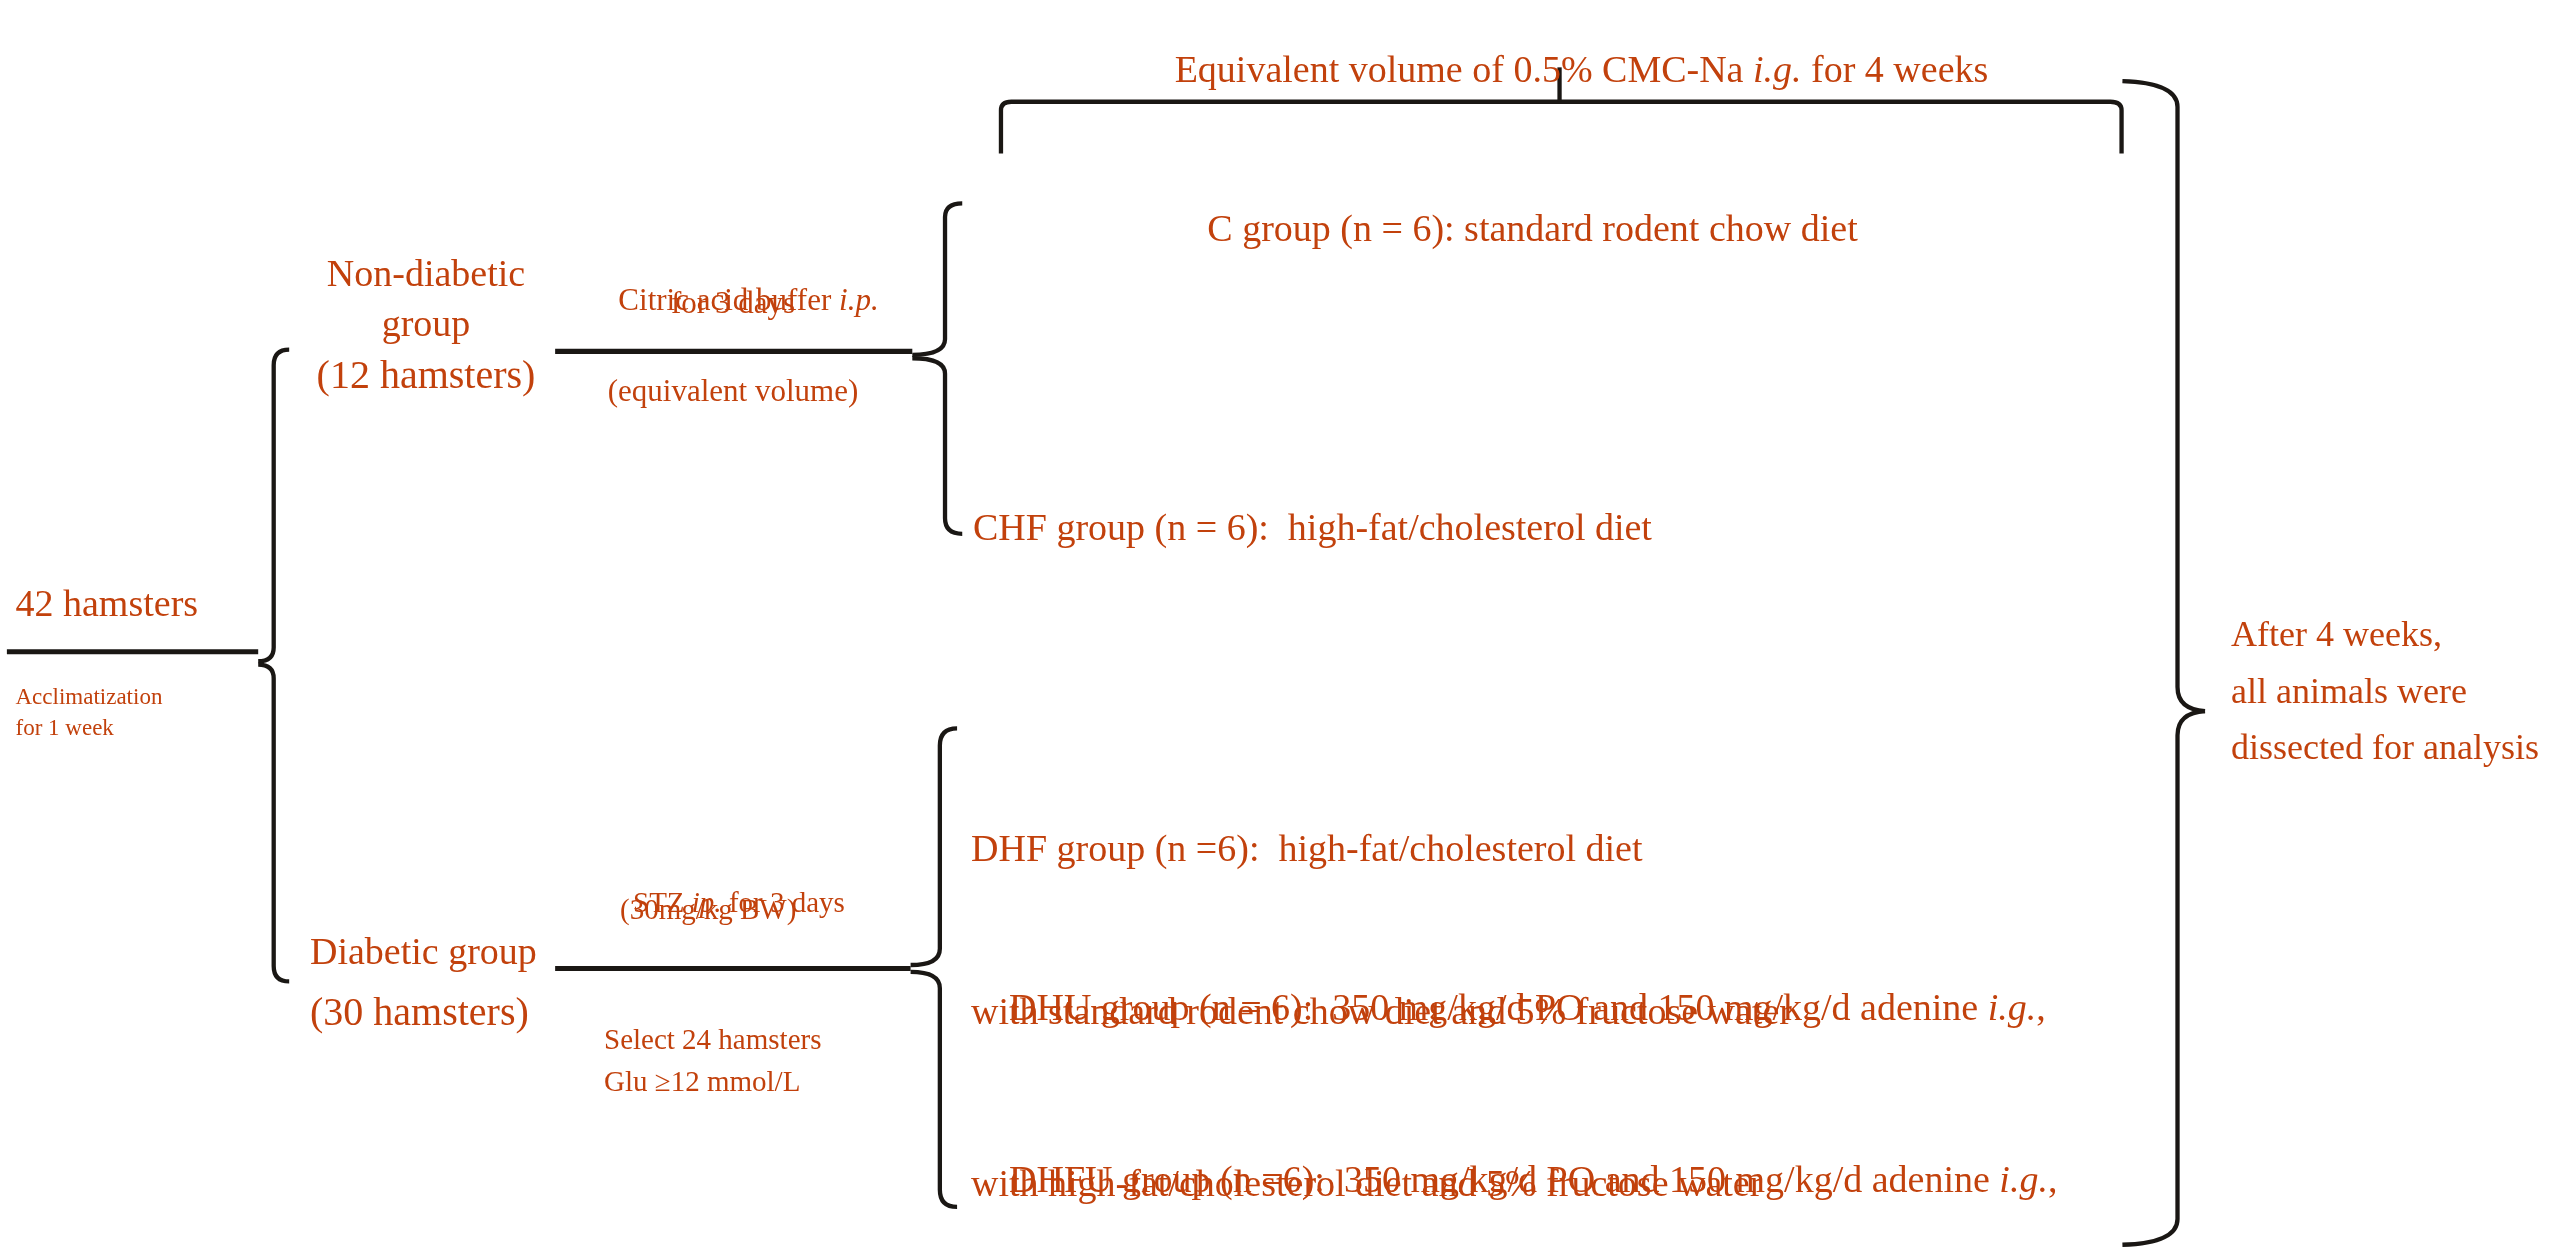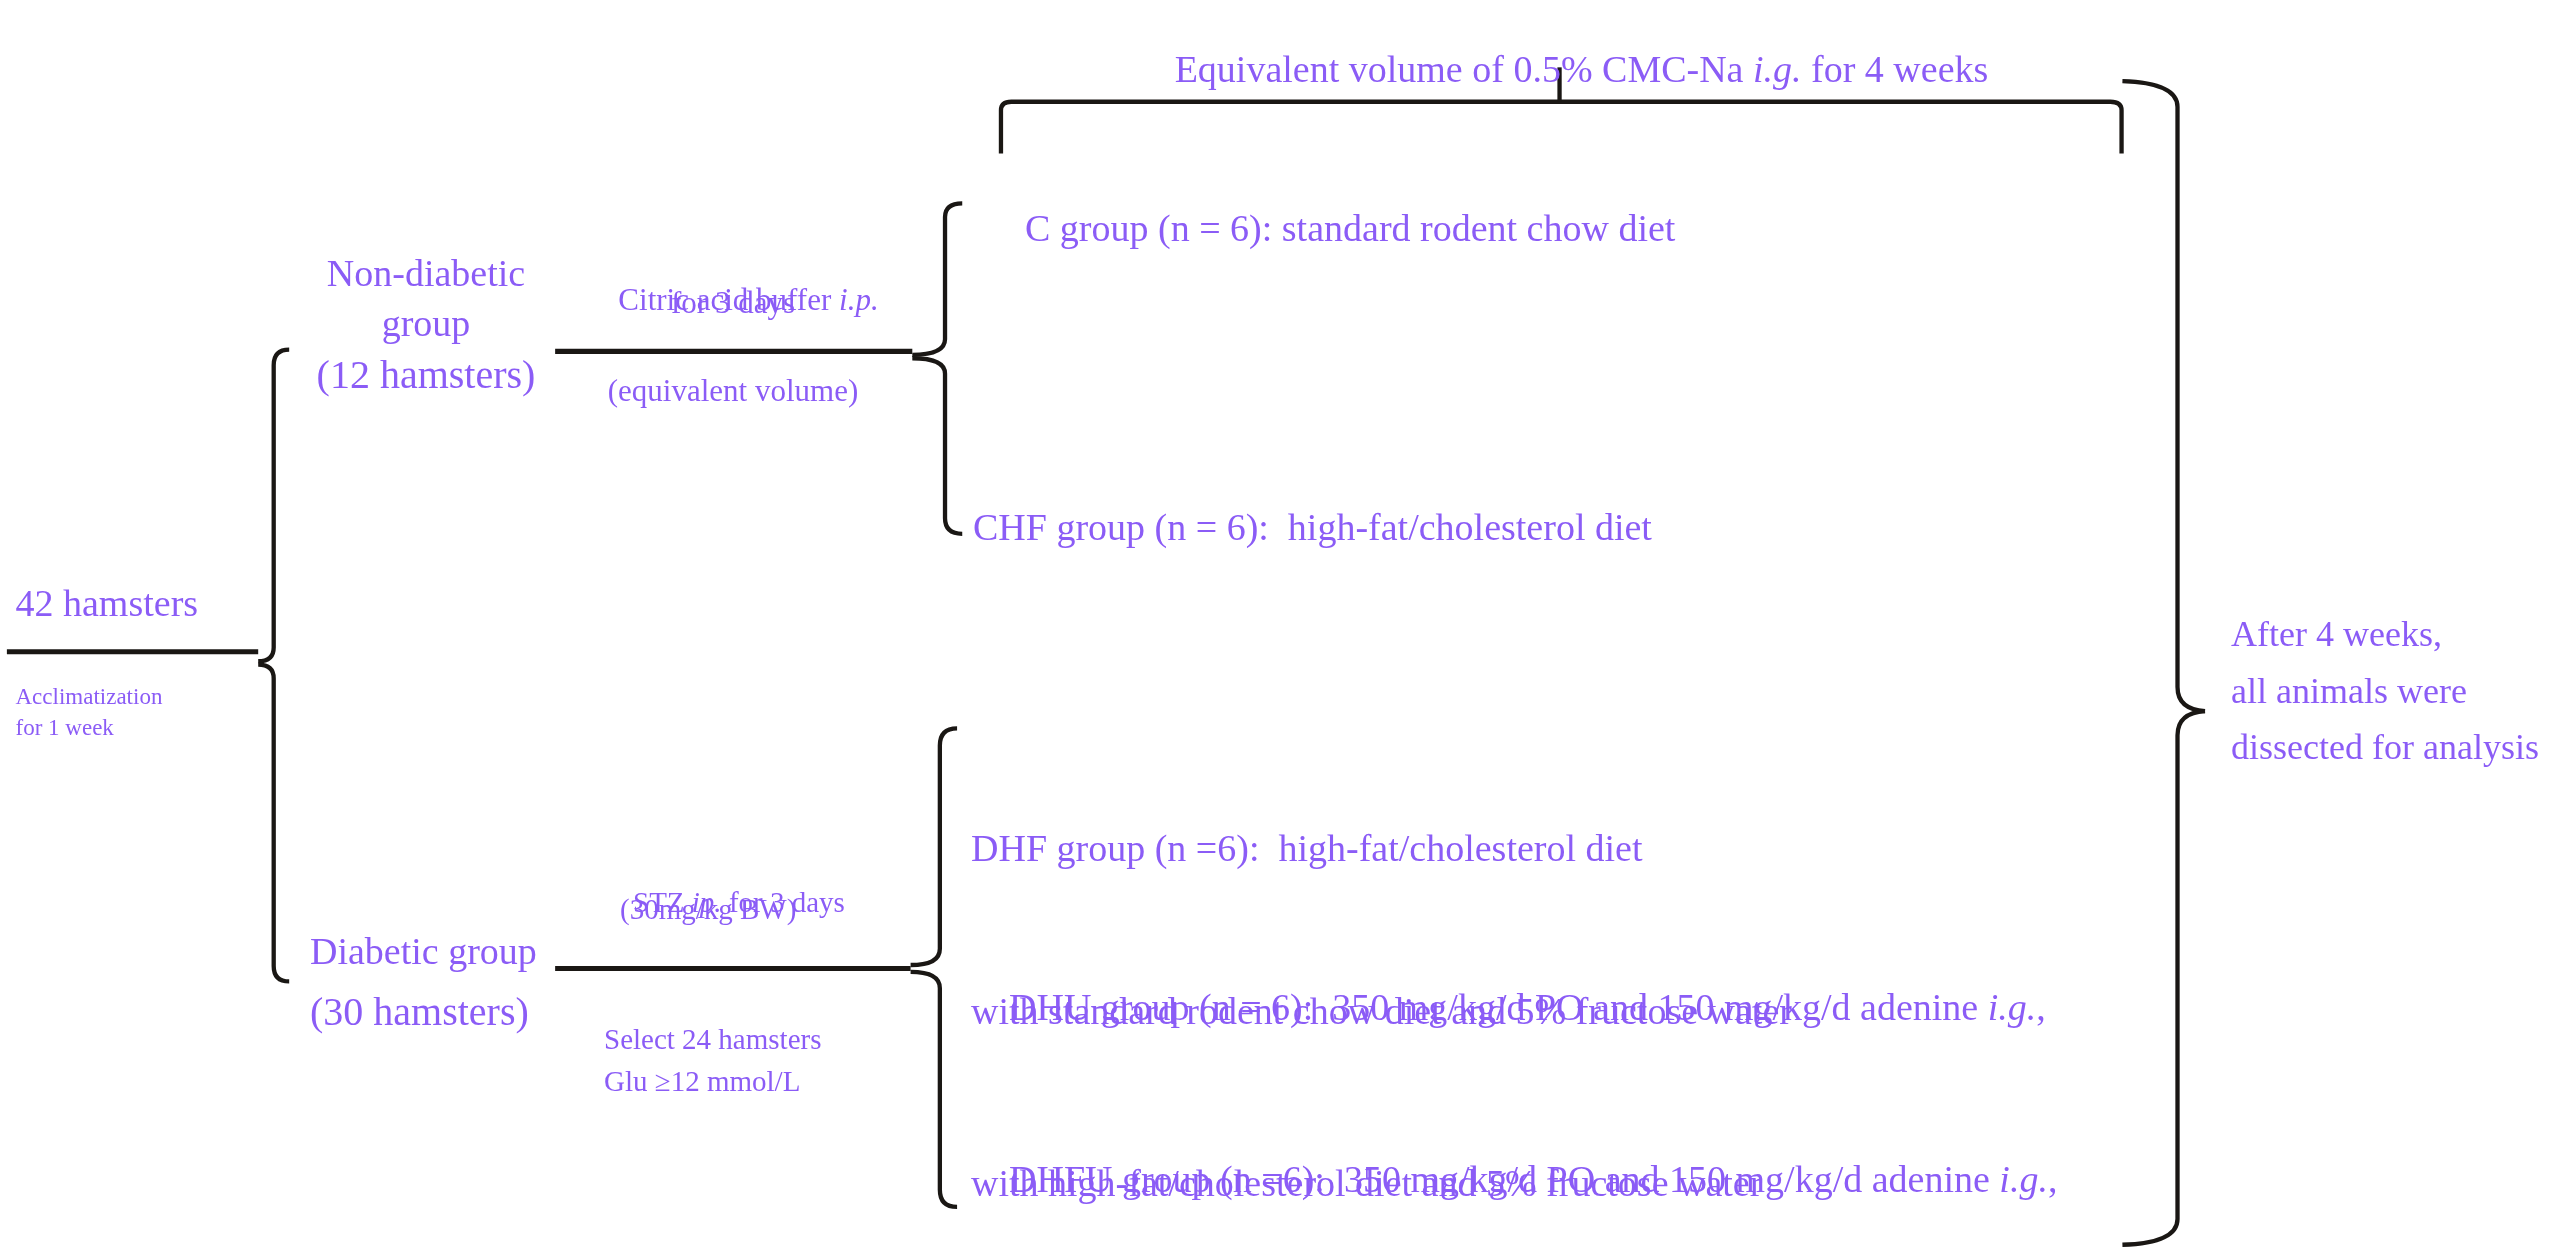--- a/index.html
+++ b/index.html
@@ -10,21 +10,21 @@
   #canvas{
     position:relative;
     width:2576px;
     height:1257px;
     background:#ffffff;
     overflow:hidden;
   }
   .txt{
     position:absolute;
     white-space:pre;
-    color:#8b5cf6;
+    color:#c2410c;
     line-height:1.22;
   }
   .ctr{text-align:center;}
   .lft{text-align:left;}
   svg.overlay{
     position:absolute;
     left:0;top:0;
     width:2576px;height:1257px;
     pointer-events:none;
   }
@@ -81,21 +81,21 @@
   <div class="txt ctr f-node" style="left:301px;top:250px;width:250px;">Non-diabetic</div>
   <div class="txt ctr f-node" style="left:301px;top:300px;width:250px;">group</div>
   <div class="txt ctr f-node-sm" style="left:301px;top:351px;width:250px;">(12 hamsters)</div>
 
   <div class="txt ctr f-arm" style="left:561px;top:243px;width:344px;">
     <span>Citric acid buffer </span><span class="ital">i.p.</span>
   </div>
   <div class="txt ctr f-arm" style="left:561px;top:284px;width:344px;">for 3 days</div>
   <div class="txt ctr f-arm" style="left:561px;top:372px;width:344px;">(equivalent volume)</div>
 
-  <div class="txt lft f-leaf" style="left:1025px;top:205px;width:1119px;">C group (n = 6): standard rodent chow diet</div>
+  <div class="txt lft f-leaf" style="left:973px;top:205px;width:1119px;text-align:center;">C group (n = 6): standard rodent chow diet</div>
   <div class="txt lft f-leaf" style="left:973px;top:504px;width:1119px;">CHF group (n = 6):  high-fat/cholesterol diet</div>
 
   <div class="txt lft f-node" style="left:310px;top:928px;width:284px;">Diabetic group</div>
   <div class="txt lft f-node-sm" style="left:310px;top:988px;width:284px;">(30 hamsters)</div>
 
   <div class="txt lft f-arm2" style="left:604px;top:850px;width:344px;">
     <span>STZ </span><span class="ital">ip.</span><span> for 3 days</span>
   </div>
   <div class="txt lft f-arm2" style="left:604px;top:892px;width:344px;margin-left:16px;">(30mg/kg BW)</div>
   <div class="txt lft f-arm2" style="left:604px;top:1022px;width:344px;">Select 24 hamsters</div>

